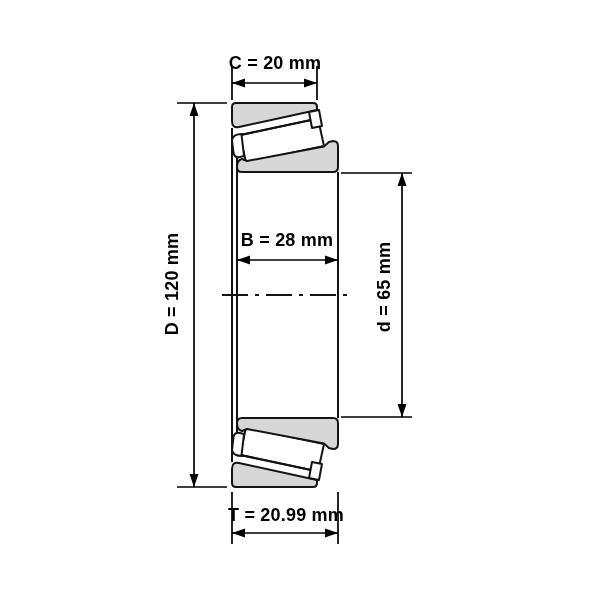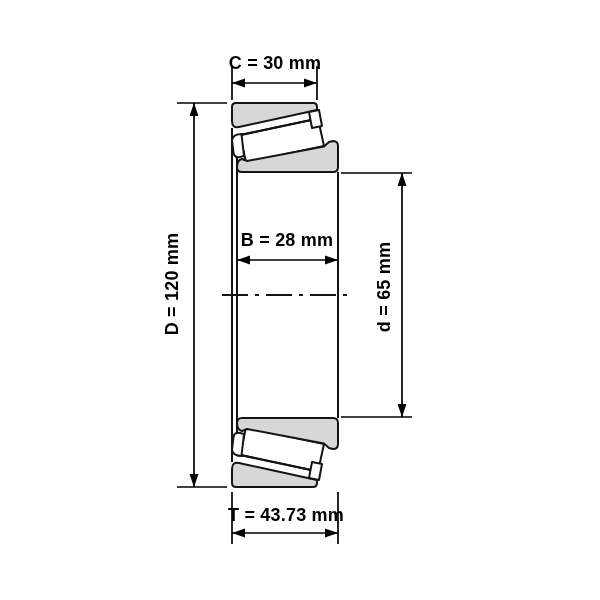--- a/index.html
+++ b/index.html
@@ -90,23 +90,23 @@
       <polygon points="338,260 325,255.5 325,264.5"></polygon>
       <polygon points="232,533 245,528.5 245,537.5"></polygon>
       <polygon points="338,533 325,528.5 325,537.5"></polygon>
       <polygon points="194,103 189.5,116 198.5,116"></polygon>
       <polygon points="194,487 189.5,474 198.5,474"></polygon>
       <polygon points="402,173 397.5,186 406.5,186"></polygon>
       <polygon points="402,417 397.5,404 406.5,404"></polygon>
     </g>
   </svg>
 
-  <div class="dim-label" style="left:275px;top:63px;">C = 30 mm</div>
+  <div class="dim-label" style="left:275px;top:63px;">C = 20 mm</div>
 
   <div class="dim-label" style="left:287px;top:240px;">B = 28 mm</div>
 
-  <div class="dim-label" style="left:286px;top:515px;">T = 43.73 mm</div>
+  <div class="dim-label" style="left:286px;top:515px;">T = 20.99 mm</div>
 
   <div class="dim-label vert" style="left:172px;top:284px;">D = 120 mm</div>
 
   <div class="dim-label vert" style="left:384px;top:287px;">d = 65 mm</div>
 
 </div>
 
 </body></html>

